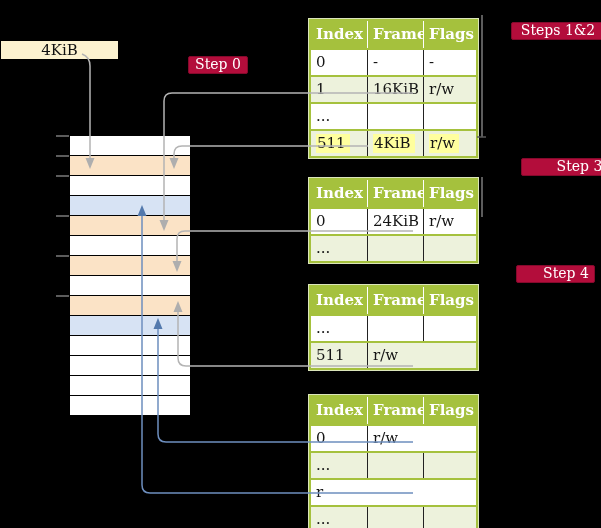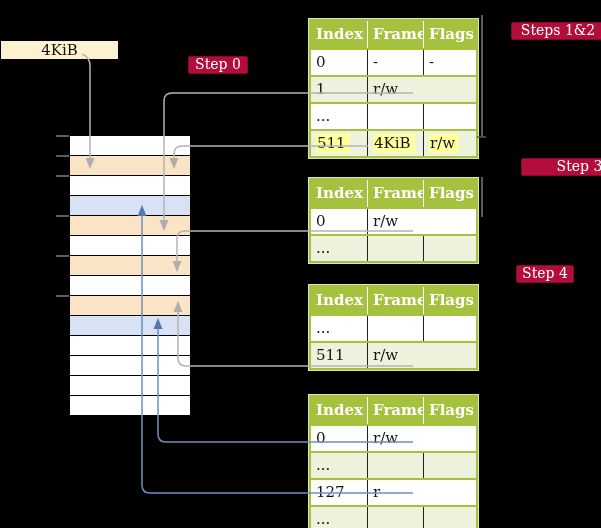--- a/index.html
+++ b/index.html
@@ -22,21 +22,21 @@
   
   .badge{
     position:absolute;height:16px;
     background:#b30d3b;border:1px solid #85092c;border-radius:2px;
     color:#fff;font-size:14px;line-height:15px;text-align:center;
     box-sizing:content-box;
   }
   .badge.b0{left:188px;top:42px;width:58px;margin-top:14px;}
   .badge.b12{left:511px;top:22px;width:92px;}
   .badge.b3{left:521px;top:158px;width:57px;padding-left:29px;}
-  .badge.b4{left:516px;top:265px;width:56px;}
+  .badge.b4{left:516px;top:265px;width:56px;padding-left:21px;}
 
   
   .memstack{
     position:absolute;left:70px;top:136px;width:120px;height:280px;
     display:flex;flex-direction:column;
   }
   .mrow{flex:1 1 0;border-bottom:1px solid #000;}
   .mrow.white{background:#ffffff;}
   .mrow.peach{background:#fbe3c6;}
   .mrow.blue{background:#d7e3f4;}
@@ -105,20 +105,21 @@
       <div class="hc c2">Frame</div>
       <div class="hc c3">Flags</div>
     </div>
     <div class="trow white">
       <div class="bc c1">0</div>
       <div class="bc c2">-</div>
       <div class="bc c3">-</div>
     </div>
     <div class="trow green">
       <div class="bc c1">1</div>
+      <div class="bc c2">16KiB</div>
       <div class="bc c3">r/w</div>
     </div>
     <div class="trow white">
       <div class="bc c1">...</div>
       <div class="bc c2"></div>
       <div class="bc c3"></div>
     </div>
     <div class="trow green">
       <div class="bc c1"><span class="hl">511</span></div>
       <div class="bc c2"><span class="hl">4KiB</span></div>
@@ -127,20 +128,21 @@
   </div>
 
   <div class="ptable t2">
     <div class="thead">
       <div class="hc c1">Index</div>
       <div class="hc c2">Frame</div>
       <div class="hc c3">Flags</div>
     </div>
     <div class="trow white">
       <div class="bc c1">0</div>
+      <div class="bc c2">24KiB</div>
       <div class="bc c3">r/w</div>
     </div>
     <div class="trow green">
       <div class="bc c1">...</div>
       <div class="bc c2"></div>
       <div class="bc c3"></div>
     </div>
   </div>
 
   <div class="ptable t3">
@@ -169,21 +171,20 @@
     <div class="trow white">
       <div class="bc c1">0</div>
       <div class="bc c3">r/w</div>
     </div>
     <div class="trow green">
       <div class="bc c1">...</div>
       <div class="bc c2"></div>
       <div class="bc c3"></div>
     </div>
     <div class="trow white">
-      <div class="bc c1">127</div>
       <div class="bc c3">r</div>
     </div>
     <div class="trow green">
       <div class="bc c1">...</div>
       <div class="bc c2"></div>
       <div class="bc c3"></div>
     </div>
   </div>
 
   <svg class="overlay" viewBox="0 0 601 528">

